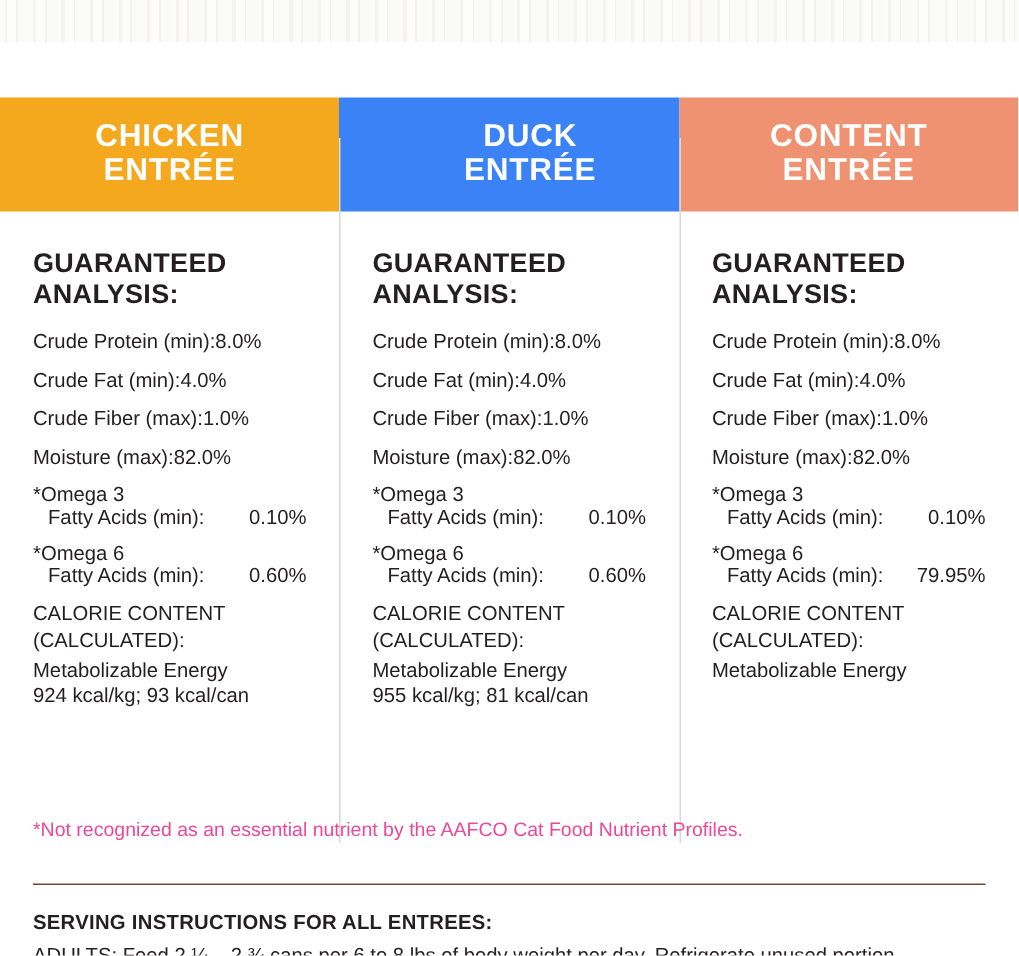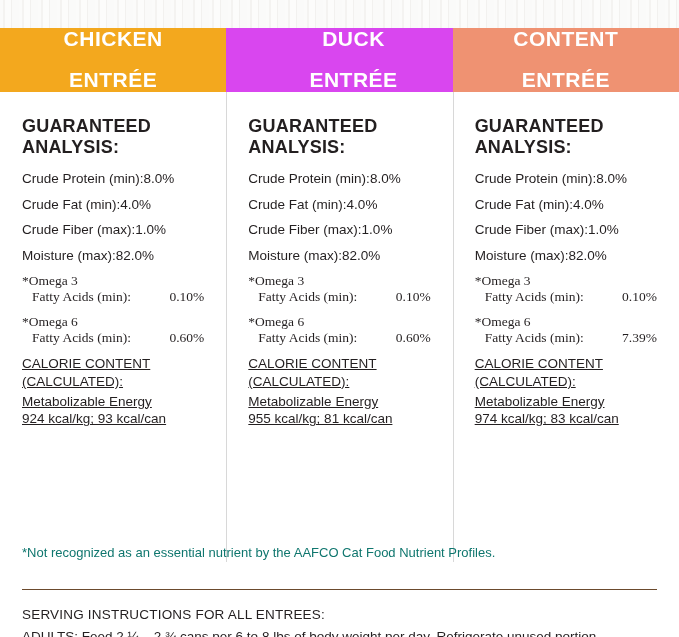--- a/index.html
+++ b/index.html
@@ -39,35 +39,36 @@
   }
   .col { width: 226.33px; position: relative; }
   .col-sep {
     position: absolute;
     top: 0;
     width: 1px;
     background: #d8d8d8;
   }
 
   .banner {
-    height: 64px;
+    height: 76px;
     display: flex;
     flex-direction: column;
     align-items: center;
-    justify-content: space-between;
+    justify-content: center;
     color: #ffffff;
     font-weight: bold;
     font-size: 21px;
     letter-spacing: 0.5px;
     line-height: 1.08;
     text-align: center;
+    margin-top: 37px;
   }
   .banner span { display: block; }
   .banner-chicken { background: #f3a81e; }
-  .banner-duck    { background: #d946ef; padding-left: 28px; }
+  .banner-duck    { background: #3b82f6; padding-left: 28px; }
   .banner-salmon  { background: #ef9272; }
 
   .col-body {
     padding: 24px 22px 0 22px;
     font-size: 13.5px;
   }
   .sec-title {
     font-weight: bold;
     font-size: 18px;
     letter-spacing: 0.2px;
@@ -81,67 +82,65 @@
     align-items: baseline;
     margin-bottom: 10.5px;
     font-size: 13.5px;
     white-space: nowrap;
   }
   .row .lbl { }
   .row .val { }
   .row.two-line {
     display: block;
     margin-bottom: 9px;
-    font-family: Liberation Serif, serif;
   }
   .row.two-line .l1 { display: block; }
   .row.two-line .l2 {
     display: flex;
     justify-content: space-between;
     padding-left: 10px;
   }
 
   .calorie {
     margin-top: 3px;
     font-size: 13.5px;
     line-height: 1.32;
-    text-decoration: underline;
   }
   .calorie .head { display: block; }
   .calorie .head2 { display: block; }
   .calorie .me { display: block; margin-top: 2px; }
   .calorie .kcal { display: block; }
 
   .footnote {
     position: absolute;
     left: 22px;
     top: 545px;
     font-size: 13px;
-    color: #0f766e;
+    color: #ec4899;
   }
 
   .rule {
     position: absolute;
     left: 22px;
     top: 589px;
     width: 635px;
     height: 1px;
     background: #6b4a2d;
   }
 
   .serving {
     position: absolute;
     left: 22px;
     top: 605px;
     width: 640px;
     font-size: 13.5px;
     line-height: 1.45;
   }
   .serving .title {
-    font-weight: normal;
+    font-weight: bold;
     letter-spacing: 0.2px;
     display: block;
     margin-bottom: 2px;
   }
   .serving p { margin: 0; }
 </style>
 </head>
 <body>
 
 <div class="top-strip"></div>
@@ -274,29 +273,28 @@
           <span class="l1">*Omega 3</span>
           <span class="l2">
             <span>Fatty Acids (min):</span>
             <span>0.10%</span>
           </span>
         </div>
         <div class="row two-line">
           <span class="l1">*Omega 6</span>
           <span class="l2">
             <span>Fatty Acids (min):</span>
-            <span>7.39%</span>
+            <span>79.95%</span>
           </span>
         </div>
       </div>
       <div class="calorie">
         <span class="head">CALORIE CONTENT</span>
         <span class="head2">(CALCULATED):</span>
         <span class="me">Metabolizable Energy</span>
-        <span class="kcal">974 kcal/kg; 83 kcal/can</span>
       </div>
     </div>
   </div>
 
 </div>
 
 <div class="footnote">*Not recognized as an essential nutrient by the AAFCO Cat Food Nutrient Profiles.</div>
 
 <div class="rule"></div>
 

